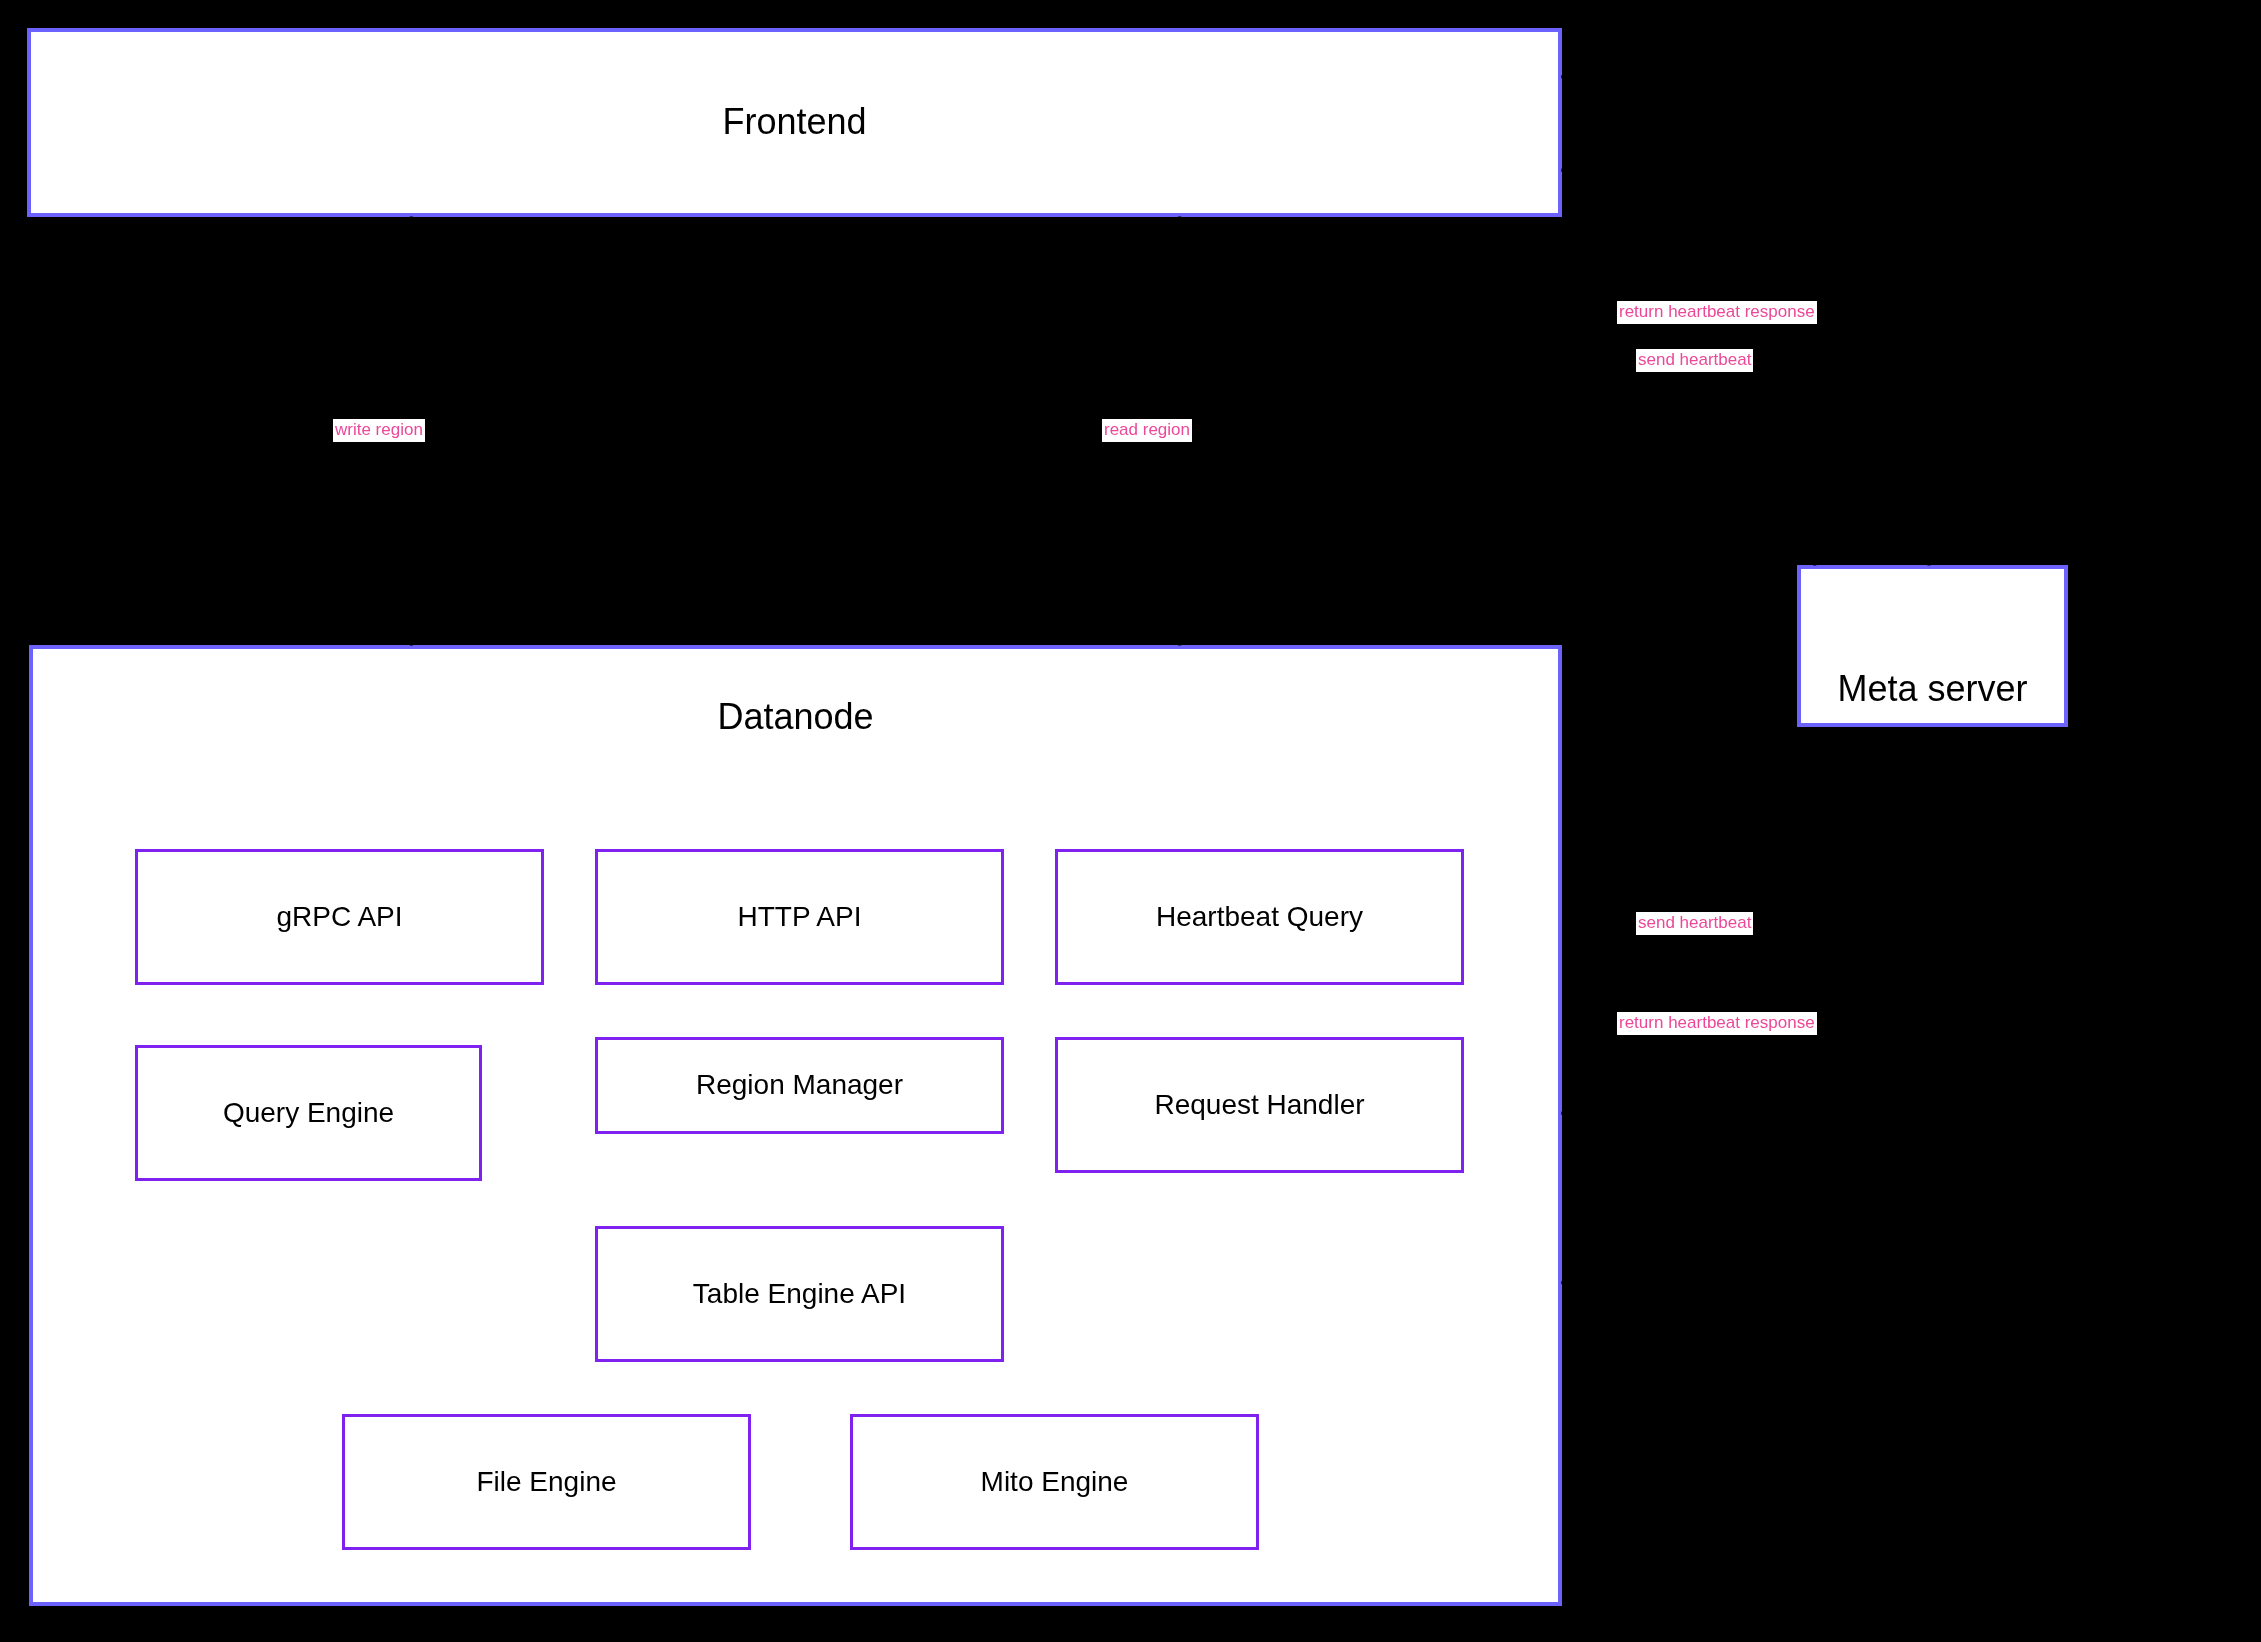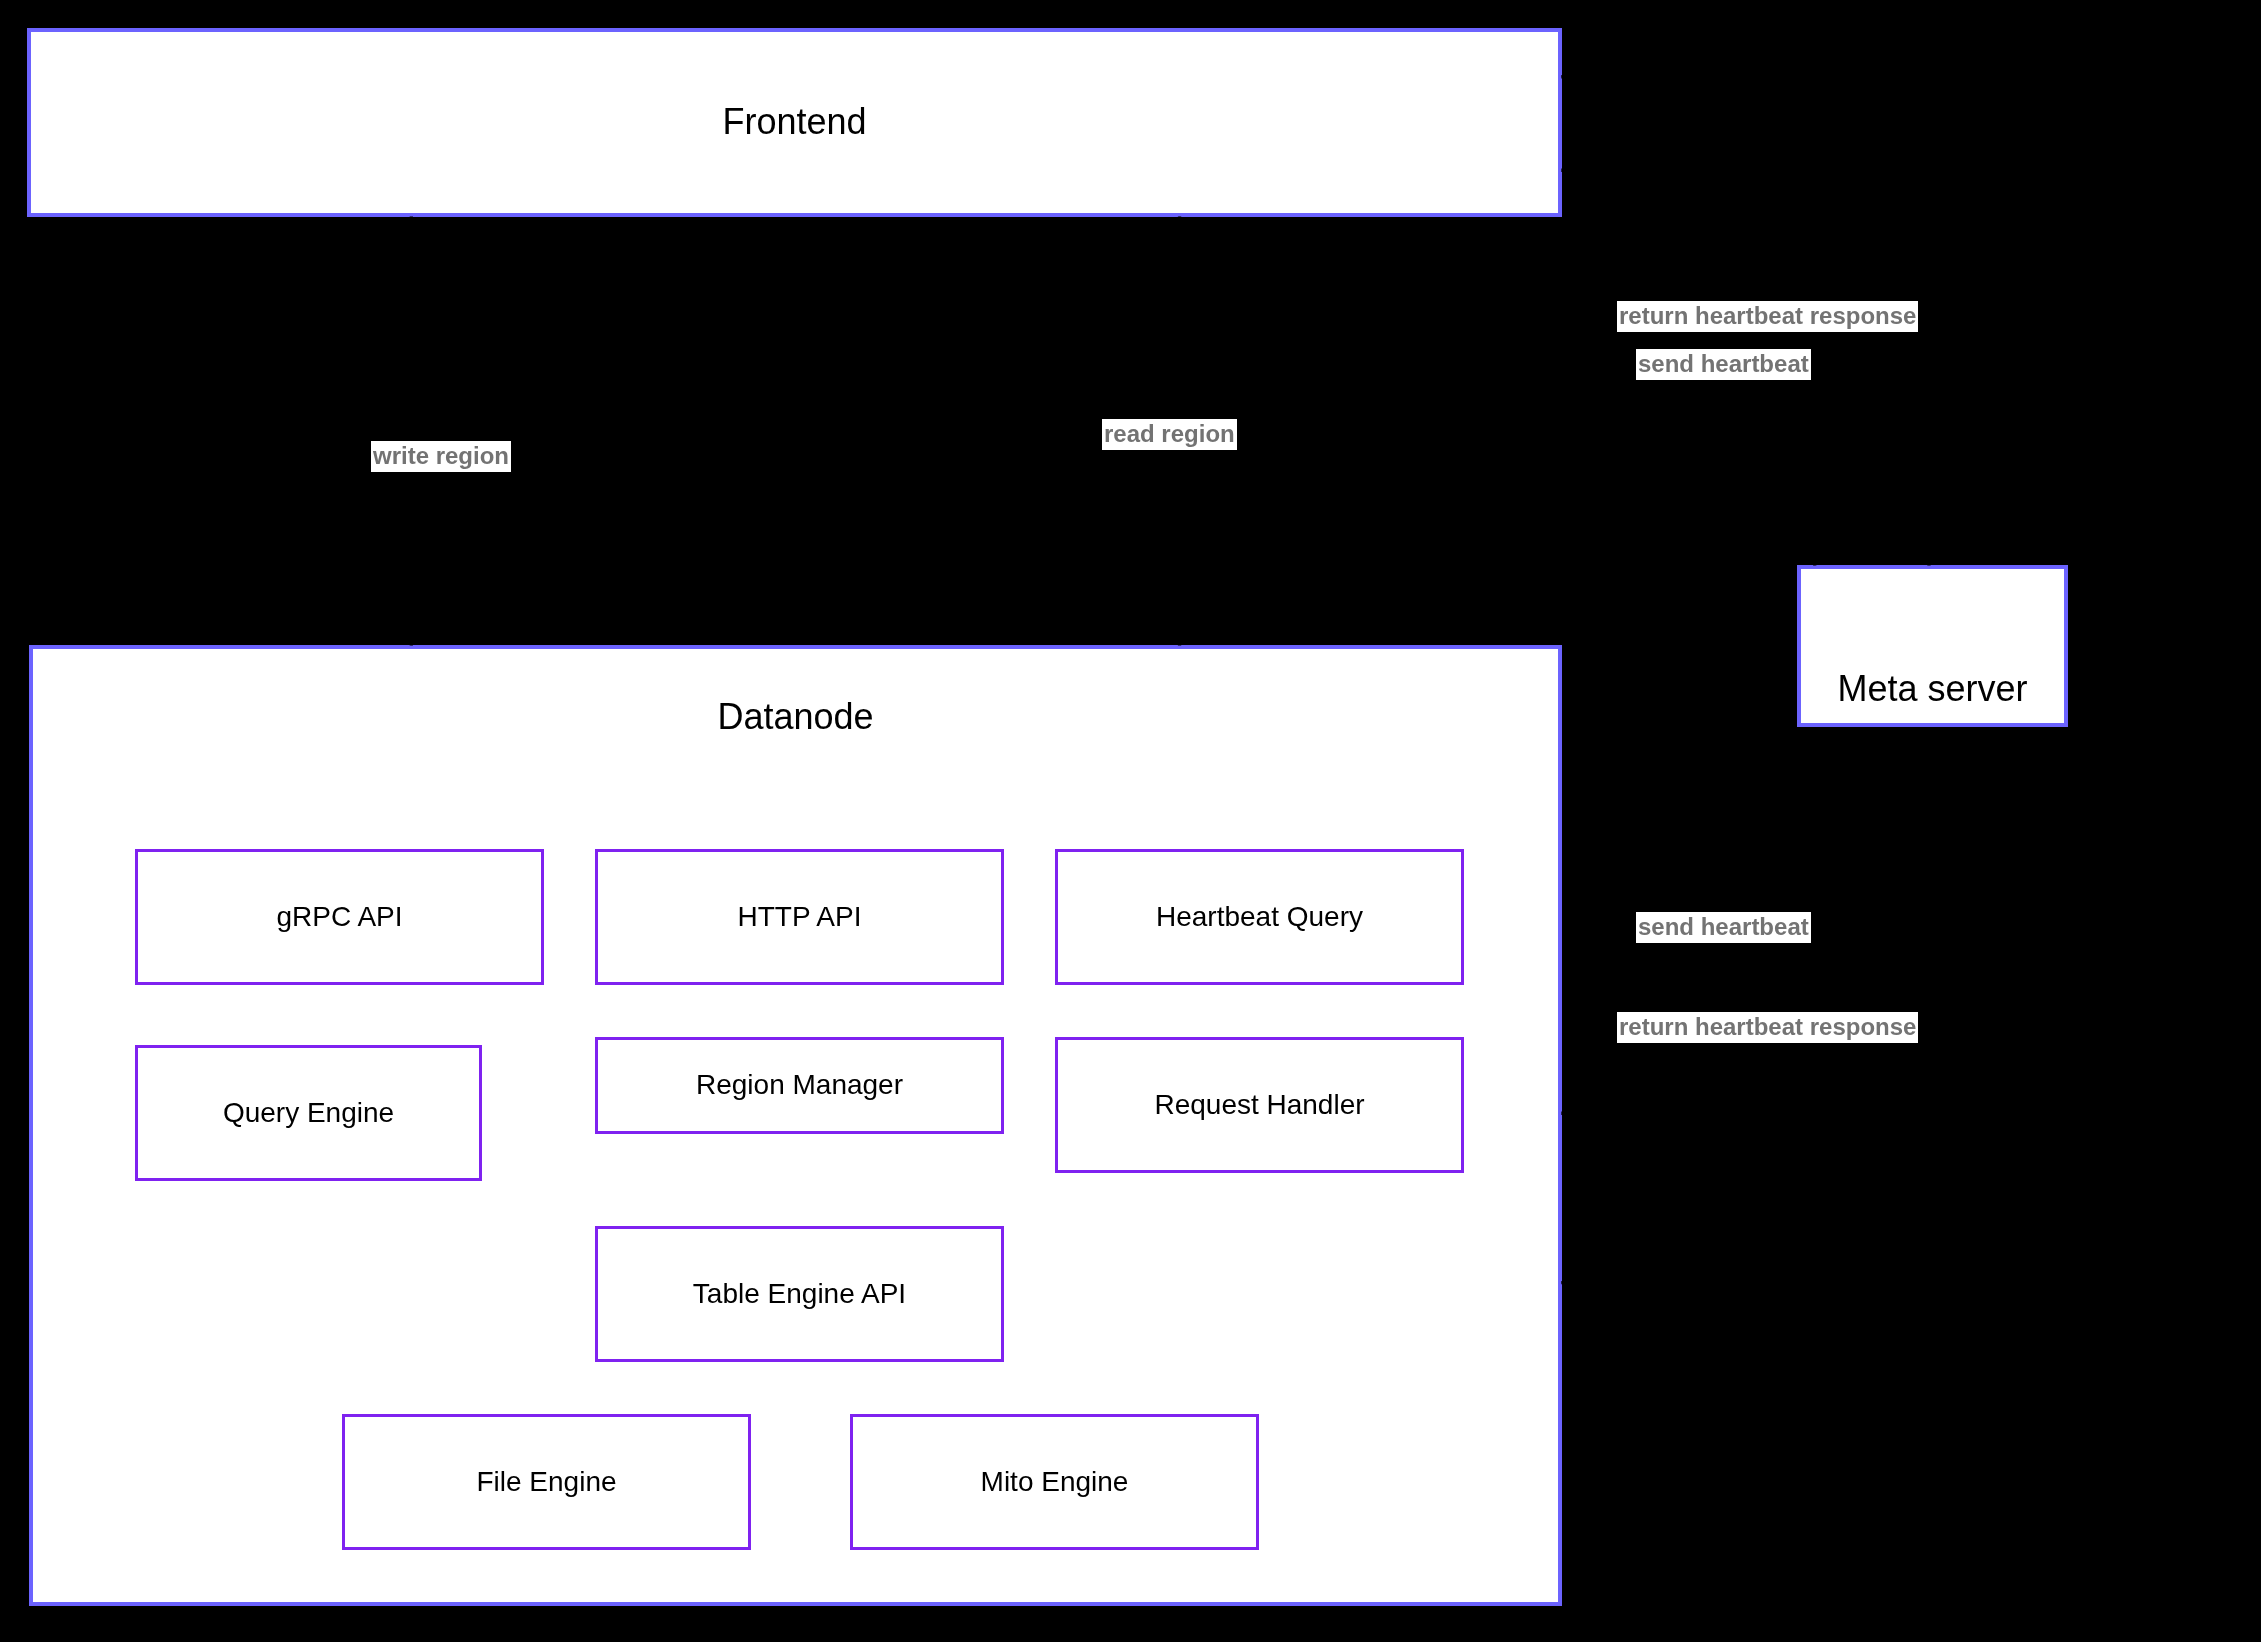--- a/index.html
+++ b/index.html
@@ -68,28 +68,27 @@
     font-size: 28px;
     line-height: 1.1;
     white-space: nowrap;
     text-align: center;
   }
 
   
   .edge-label {
     position: absolute;
     background: #ffffff;
-    color: #737373;
-    font-size: 24px;
+    color: #ec4899;
+    font-size: 17px;
     line-height: 1.18;
     padding: 1.3px 2px;
     white-space: nowrap;
     box-sizing: border-box;
     z-index: 5;
-    font-weight: bold;
   }
 
   
   #edge-layer {
     position: absolute;
     inset: 0;
     width: 2261px;
     height: 1643px;
     z-index: 1;
     pointer-events: none;
@@ -164,21 +163,21 @@
     </div>
 
     <div class="node-inner" style="left:309px; top:753px; width:409px; height:136px;">
       <span>File Engine</span>
     </div>
     <div class="node-inner" style="left:817px; top:753px; width:409px; height:136px;">
       <span>Mito Engine</span>
     </div>
   </div>
 
-  <div class="edge-label" style="left:333px; top:441px;margin-left:38px;">write region</div>
+  <div class="edge-label" style="left:333px; top:419px;">write region</div>
 
   <div class="edge-label" style="left:1102px; top:419px;">read region</div>
 
   <div class="edge-label" style="left:1617px; top:301px;">return heartbeat response</div>
 
   <div class="edge-label" style="left:1636px; top:349px;">send heartbeat</div>
 
   <div class="edge-label" style="left:1636px; top:912px;">send heartbeat</div>
 
   <div class="edge-label" style="left:1617px; top:1012px;">return heartbeat response</div>

